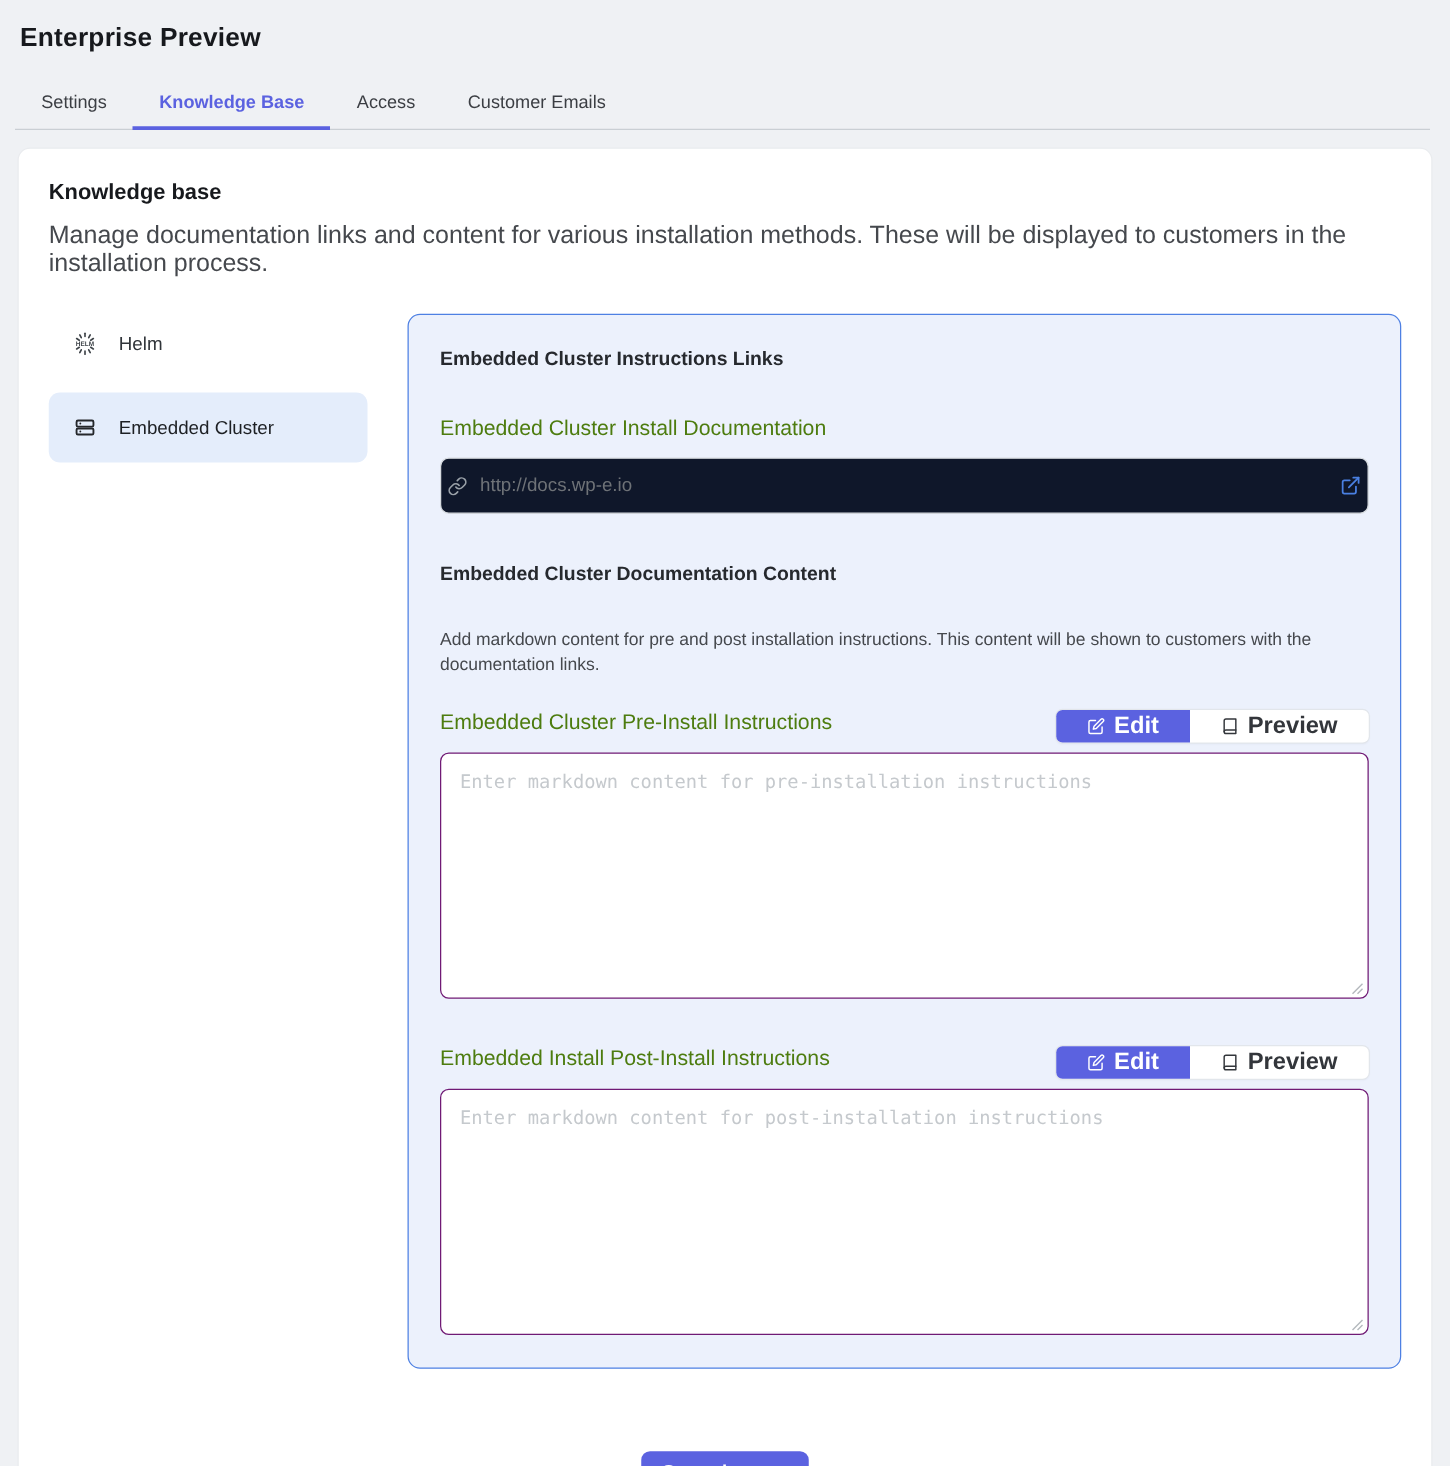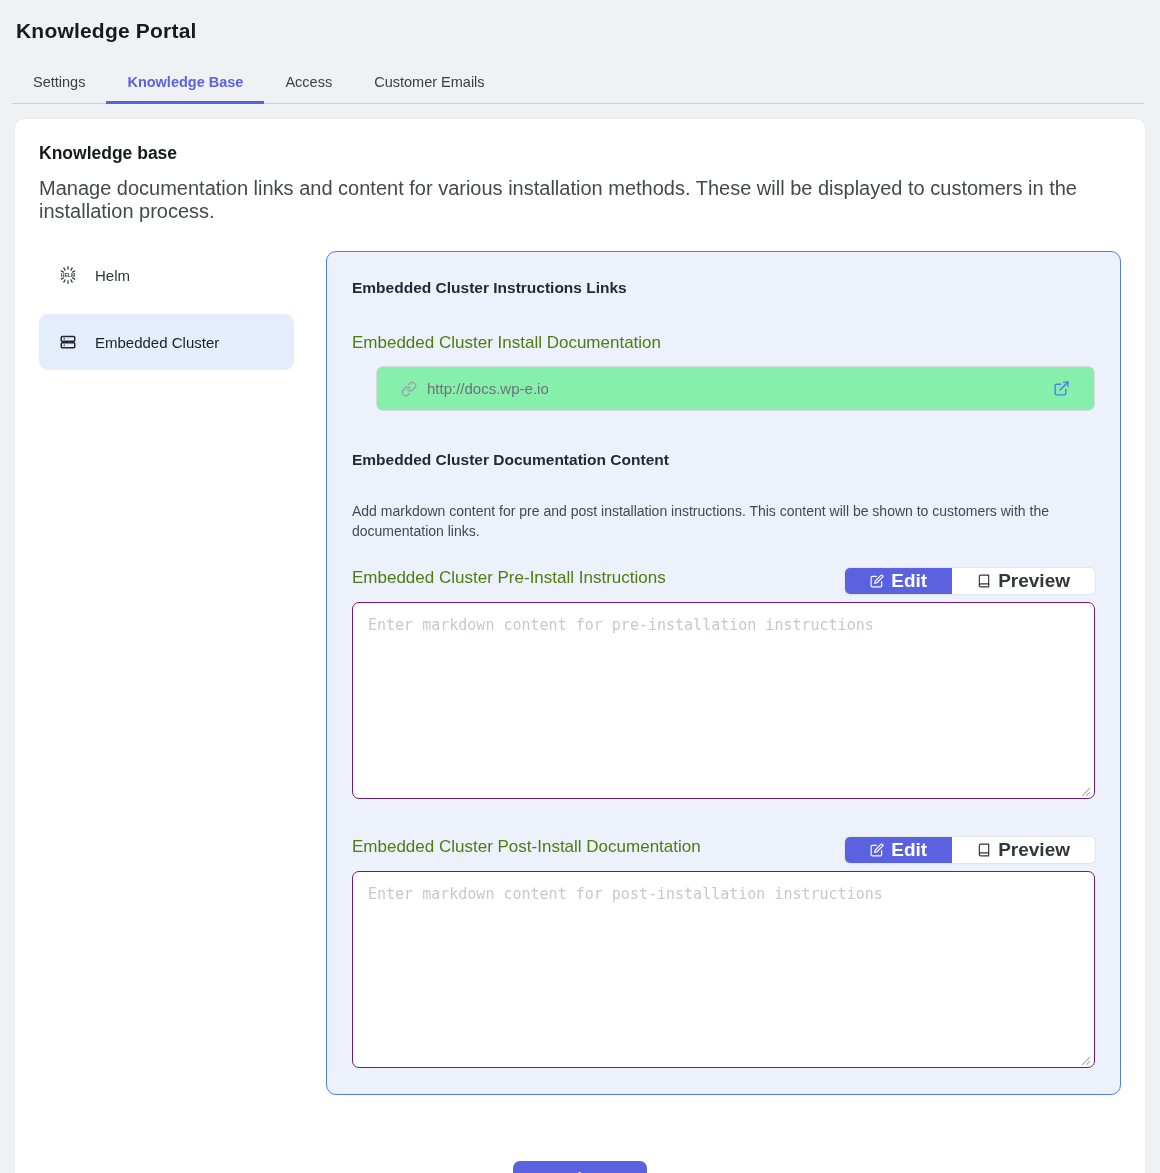--- a/index.html
+++ b/index.html
@@ -42,22 +42,22 @@
 
   .panel {
     flex:1; background:#ecf1fc; border:1px solid #4e80e3; border-radius:10px;
     padding:27px 25px 26px 25px;
   }
   .panel-heading { font-size:15.5px; font-weight:800; color:#26292e; }
   .field-label { font-size:17px; color:#4d7c0f; }
   .links-label { margin:36px 0 13px 0; }
 
   .url-input-wrap {
-    height:45px; background:#86efac; border:1px solid #d7dbdf; border-radius:7px;
-    display:flex; align-items:center; padding:0 24px; gap:10px;margin-left:24px;
+    height:45px; background:#0f172a; border:1px solid #d7dbdf; border-radius:7px;
+    display:flex; align-items:center; padding:0 5px; gap:10px;
   }
   .url-input-wrap input {
     flex:1; border:none; outline:none; background:transparent;
     font-size:15px; color:#6e7277; font-family:"Liberation Sans", sans-serif;
   }
   .content-heading { margin-top:40px; }
   .panel-desc { font-size:14px; color:#45484d; line-height:20px; margin-top:32px; max-width:750px; }
 
   .editor-row {
     display:flex; justify-content:space-between; 
@@ -91,21 +91,21 @@
   .save-btn {
     background:#5b62e0; color:#fff; font-weight:700; font-size:15px;
     padding:8px 17px; border:none; border-radius:7px; cursor:pointer;
     font-family:"Liberation Sans", sans-serif;
   }
 </style>
 </head>
 <body>
 
 <div class="app-header">
-  <div class="app-title">Knowledge Portal</div>
+  <div class="app-title">Enterprise Preview</div>
 </div>
 
 <div class="tabs">
   <div class="tab">Settings</div>
   <div class="tab active">Knowledge Base</div>
   <div class="tab">Access</div>
   <div class="tab">Customer Emails</div>
 </div>
 
 <div class="card">
@@ -197,21 +197,21 @@
         <textarea placeholder="Enter markdown content for pre-installation instructions" style=""></textarea>
         <span class="resize-handle">
           <svg width="11" height="11" viewBox="0 0 11 11">
             <line x1="2" y1="10" x2="10" y2="2" stroke="#b4b9be" stroke-width="1.2"></line>
             <line x1="6" y1="10" x2="10" y2="6" stroke="#b4b9be" stroke-width="1.2"></line>
           </svg>
         </span>
       </div>
 
       <div class="editor-row second">
-        <div class="field-label">Embedded Cluster Post-Install Documentation</div>
+        <div class="field-label">Embedded Install Post-Install Instructions</div>
         <div class="toggle">
           <button class="toggle-btn active">
             <span style="display:flex;">
               <svg width="14" height="14" viewBox="0 0 24 24" fill="none" stroke="#ffffff" stroke-width="2" stroke-linecap="round" stroke-linejoin="round">
                 <path d="M11 4H4a2 2 0 0 0-2 2v14a2 2 0 0 0 2 2h14a2 2 0 0 0 2-2v-7"></path>
                 <path d="M18.5 2.5a2.121 2.121 0 0 1 3 3L12 15l-4 1 1-4 9.5-9.5z"></path>
               </svg>
             </span>
             <span>Edit</span>
           </button>

